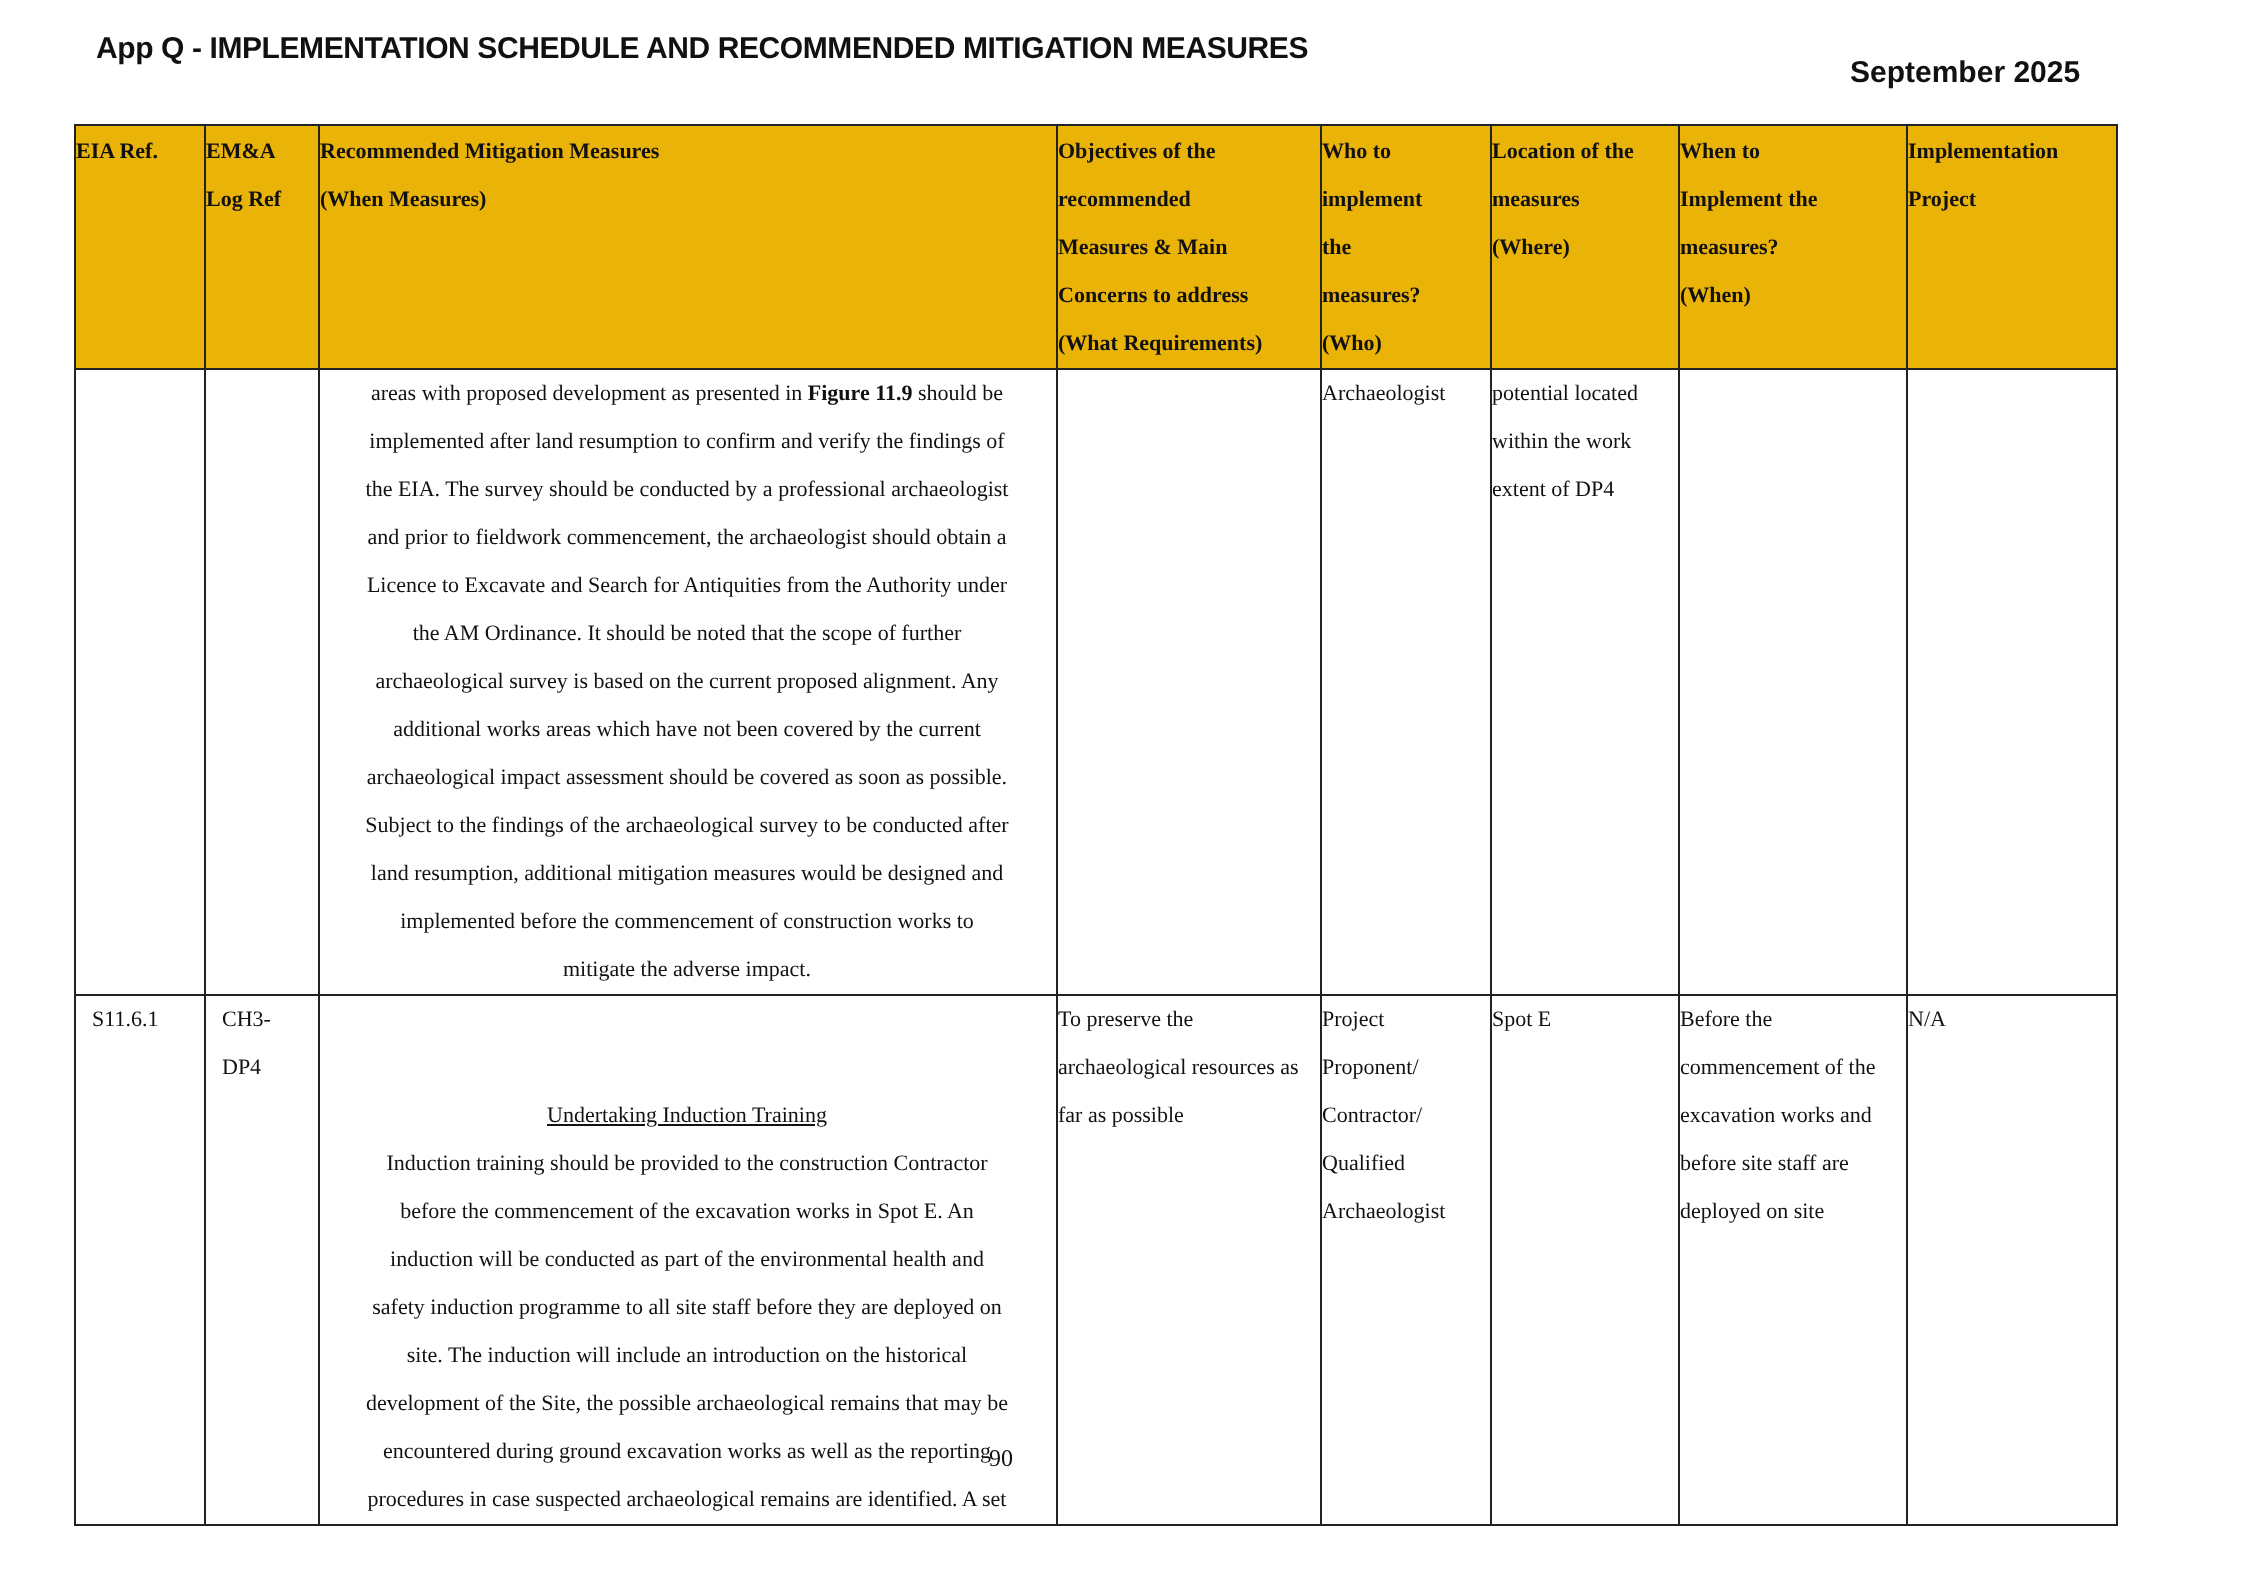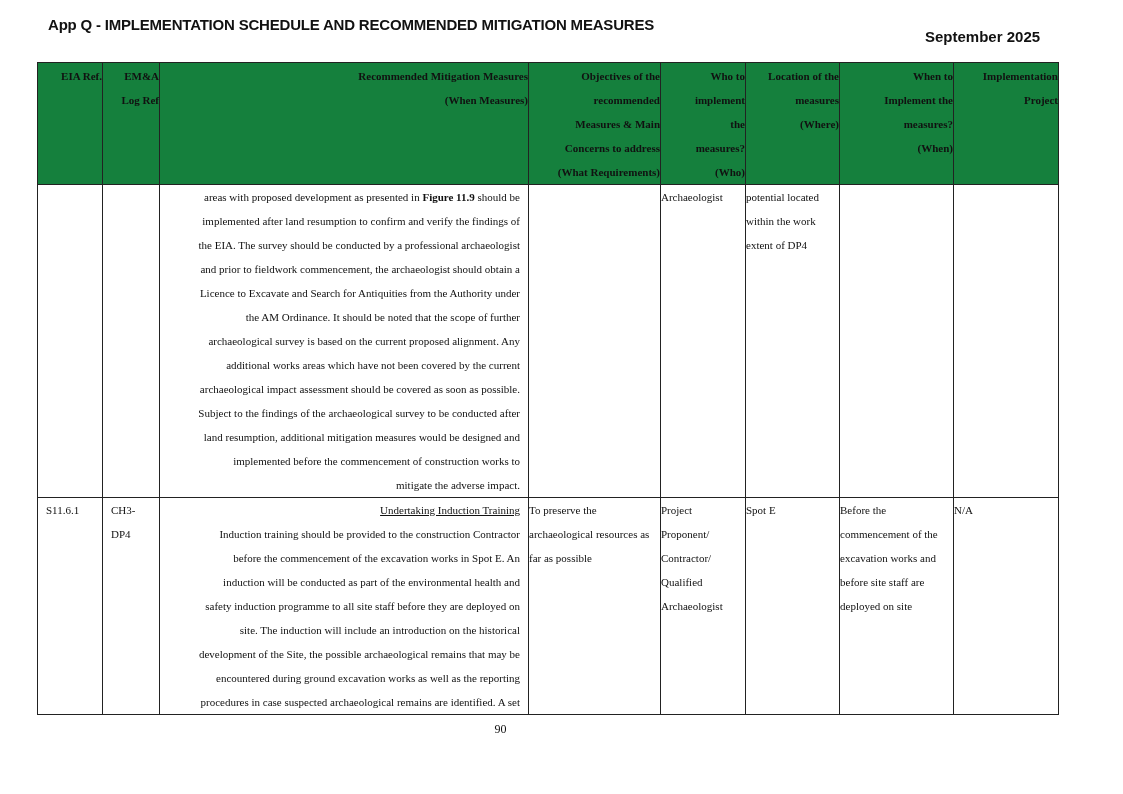--- a/index.html
+++ b/index.html
@@ -1,26 +1,26 @@
 <!DOCTYPE html>
 <html><head>
 <meta charset="utf-8">
 <style>
   html, body { margin:0; padding:0; background:#ffffff; }
   body { width:1123px; height:794px; position:relative; overflow:hidden; font-family:"Liberation Serif", serif; color:#111; }
   .hdr-title { position:absolute; left:48px; top:16px; font-family:"Liberation Sans", sans-serif; font-weight:bold; font-size:15px; letter-spacing:-0.2px; }
   .hdr-date { position:absolute; left:925px; top:28px; font-family:"Liberation Sans", sans-serif; font-weight:bold; font-size:15px; }
   table.sched { position:absolute; left:37px; top:62px; width:1021px; border-collapse:collapse; table-layout:fixed; }
   table.sched th, table.sched td { border:1.5px solid #222; vertical-align:top; padding:0; }
-  table.sched th { background:#15803d; font-weight:bold; font-size:11px; line-height:24px; text-align:right; padding-top:1px; height:118px; }
+  table.sched th { background:#eab308; font-weight:bold; font-size:11px; line-height:24px; text-align:left; padding-top:1px; height:118px; }
   table.sched td { font-size:11px; line-height:24px; }
-  td.measure { padding:0 8px 0 7px !important; font-size:11.3px; text-align:right; }
+  td.measure { padding:0 8px 0 7px !important; font-size:11.3px; text-align:center; }
   td.small { font-size:9.5px; text-align:left; }
   td.ref { padding-left:8px !important; font-size:11px; }
-  .u { text-decoration:underline; }
+  .u { text-decoration:underline;margin-top:48px; }
   .b { font-weight:bold; }
   .pageno { position:absolute; left:0; width:1001px; top:722px; text-align:center; font-size:12px; }
   .line { display:block; white-space:nowrap; }
 </style>
 </head>
 <body>
 
 <div class="hdr-title">App Q - IMPLEMENTATION SCHEDULE AND RECOMMENDED MITIGATION MEASURES</div>
 <div class="hdr-date">September 2025</div>
 

